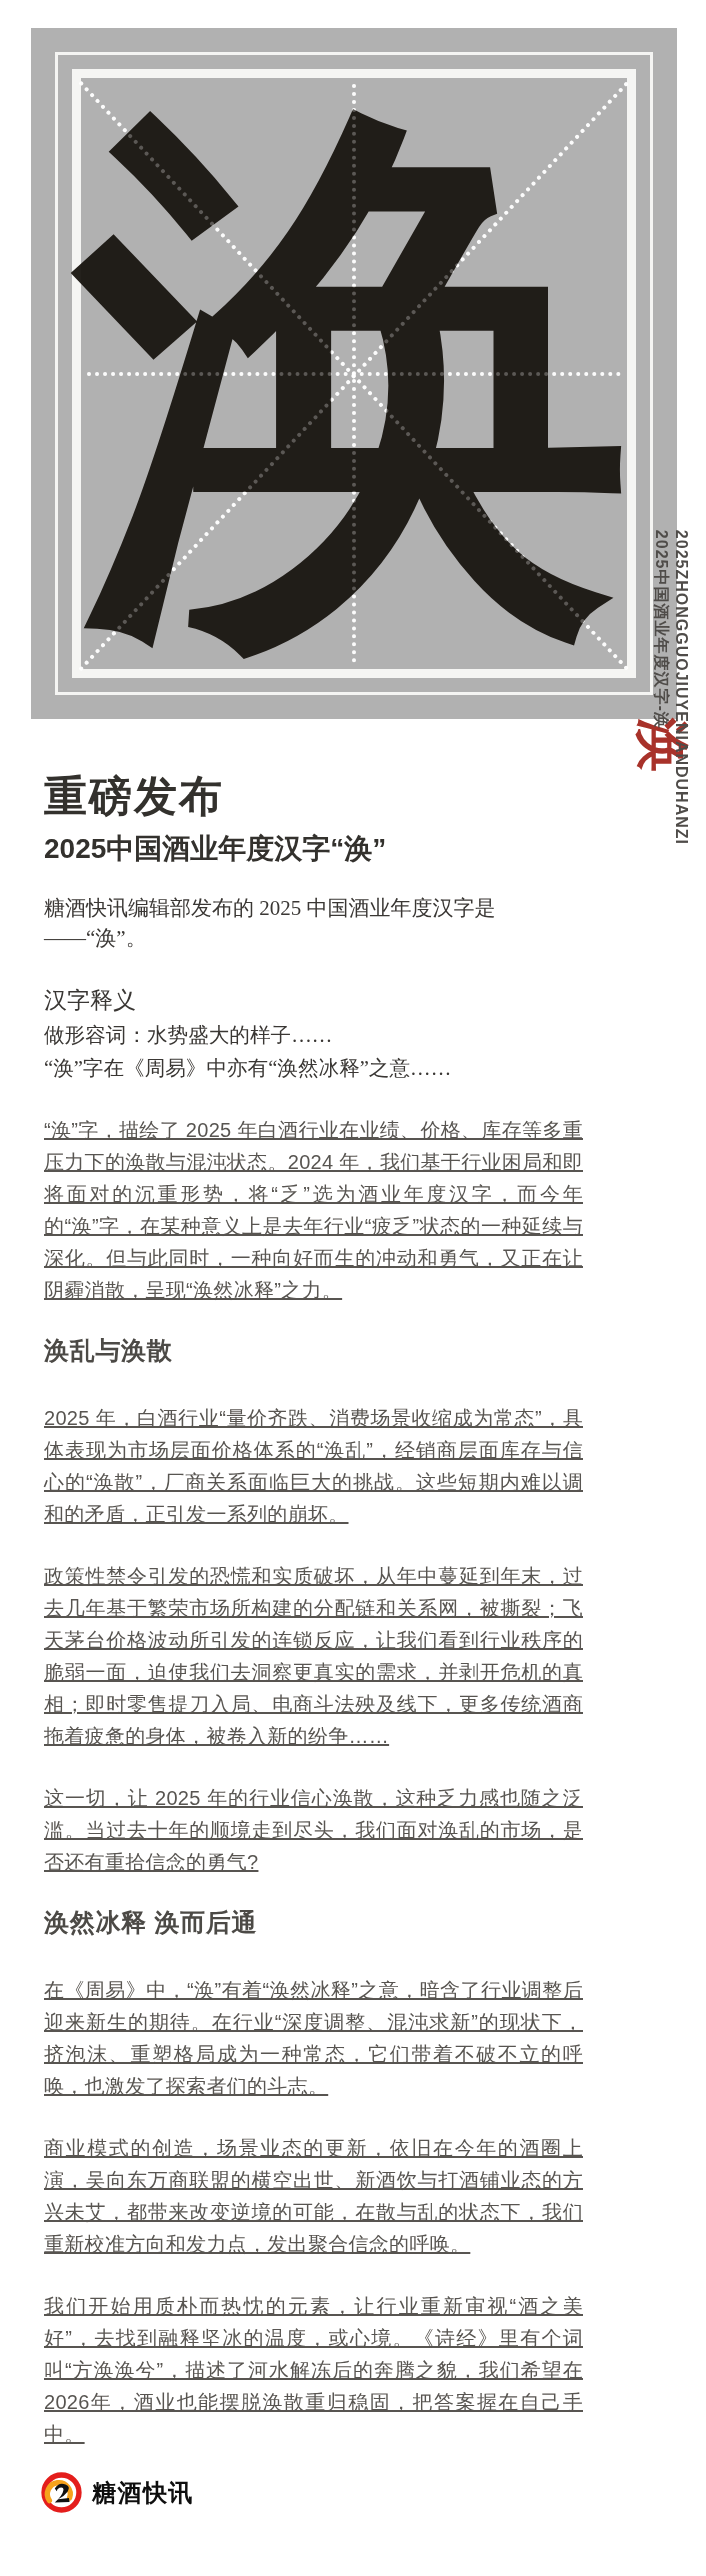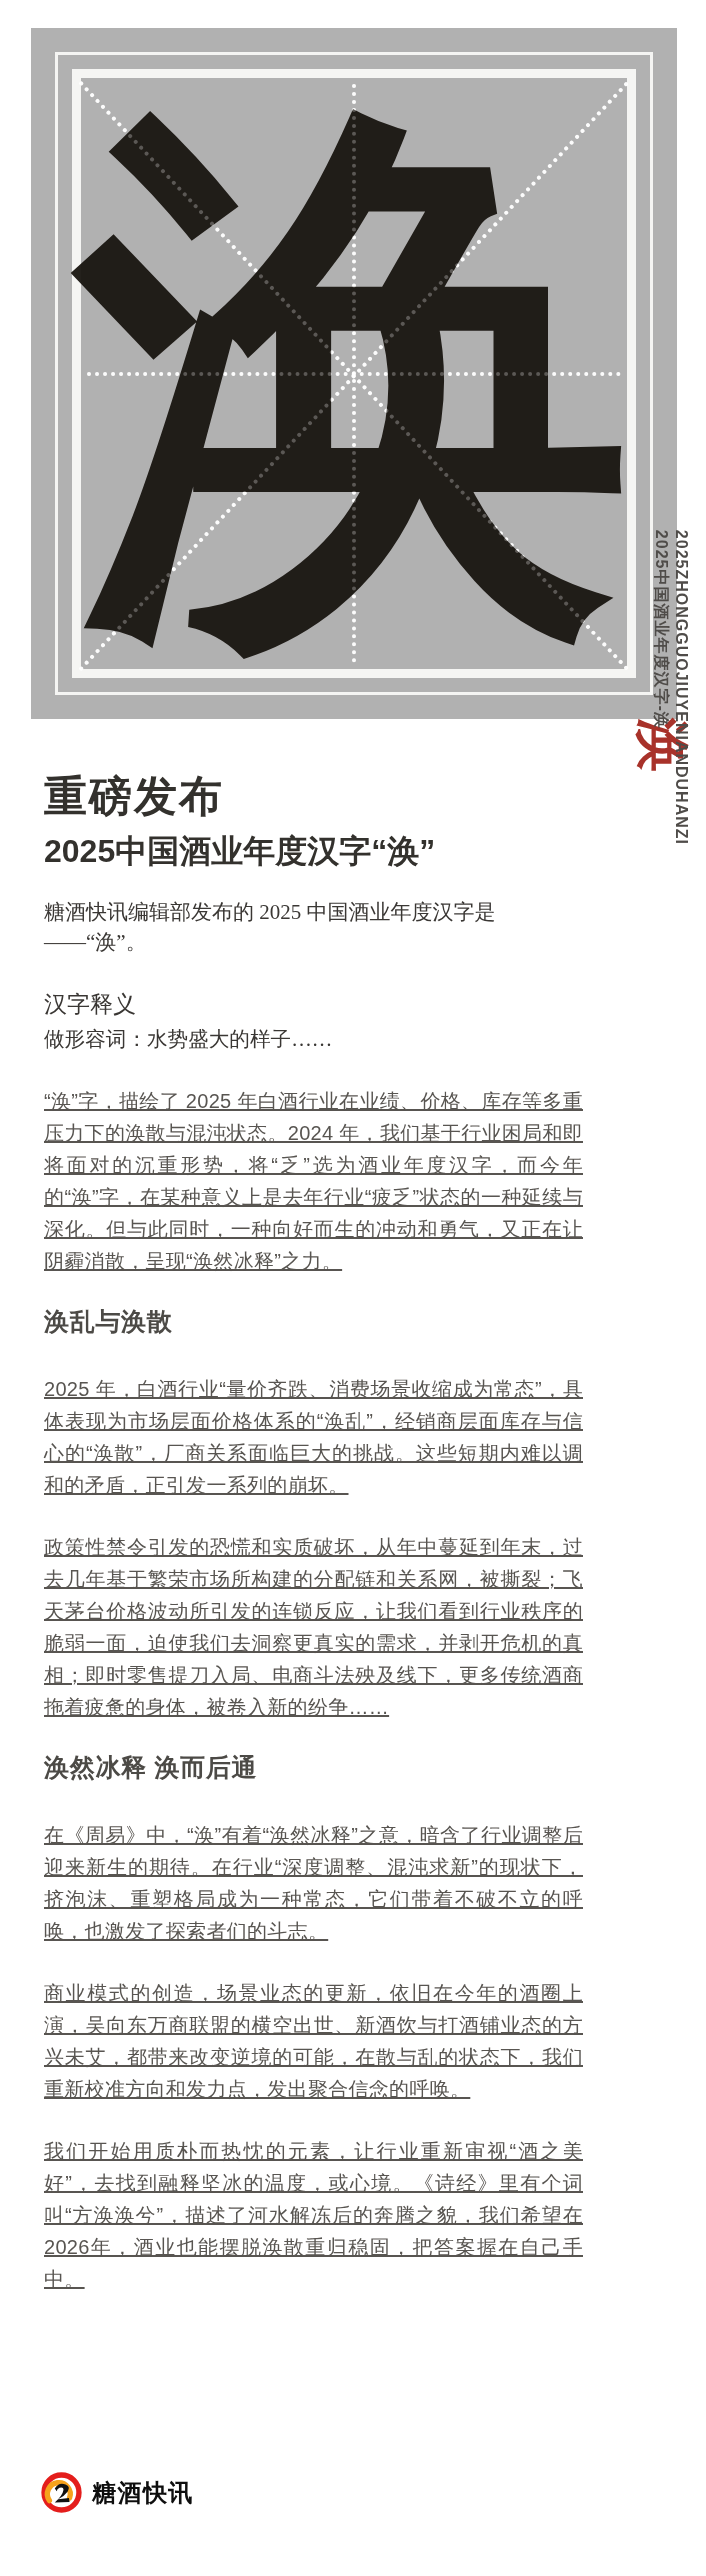--- a/index.html
+++ b/index.html
@@ -42,21 +42,21 @@
     color:#4f4c49;font-weight:700;
   }
   .vert-caption .ln{font-size:16px;line-height:20px;letter-spacing:1px;}
   
   .content{position:absolute;left:44px;top:775px;width:539px;}
   .title{
     margin:0 0 16.6px 0;font-size:43px;line-height:1;font-weight:800;
     color:#33312d;letter-spacing:2px;
   }
   .subtitle{
-    margin:0 0 30px 0;font-size:32px;line-height:1;font-weight:800;
+    margin:0 0 30px 0;font-size:28px;line-height:1;font-weight:800;
     color:#33312d;letter-spacing:0;
   }
   .lead{
     margin:0 0 31px 0;font-family:"Liberation Serif",serif;
     font-size:21px;line-height:30px;color:#3a3734;
   }
   .def-title{
     margin:0 0 2.7px 0;font-family:"Liberation Serif",serif;
     font-size:23px;line-height:33px;color:#3a3734;
   }
@@ -110,27 +110,29 @@
 </div>
 
 <div class="content">
   <h1 class="title">重磅发布</h1>
   <h2 class="subtitle">2025中国酒业年度汉字“涣”</h2>
 
   <p class="lead">糖酒快讯编辑部发布的 2025 中国酒业年度汉字是——“涣”。</p>
 
   <p class="def-title">汉字释义</p>
   <p class="def-line">做形容词：水势盛大的样子……</p>
+  <p class="def-line">“涣”字在《周易》中亦有“涣然冰释”之意……</p>
 
   <div class="article">
     <p>“涣”字，描绘了 2025 年白酒行业在业绩、价格、库存等多重压力下的涣散与混沌状态。2024 年，我们基于行业困局和即将面对的沉重形势，将“乏”选为酒业年度汉字，而今年的“涣”字，在某种意义上是去年行业“疲乏”状态的一种延续与深化。但与此同时，一种向好而生的冲动和勇气，又正在让阴霾消散，呈现“涣然冰释”之力。</p>
 
     <h3>涣乱与涣散</h3>
     <p>2025 年，白酒行业“量价齐跌、消费场景收缩成为常态”，具体表现为市场层面价格体系的“涣乱”，经销商层面库存与信心的“涣散”，厂商关系面临巨大的挑战。这些短期内难以调和的矛盾，正引发一系列的崩坏。</p>
     <p>政策性禁令引发的恐慌和实质破坏，从年中蔓延到年末，过去几年基于繁荣市场所构建的分配链和关系网，被撕裂；飞天茅台价格波动所引发的连锁反应，让我们看到行业秩序的脆弱一面，迫使我们去洞察更真实的需求，并剥开危机的真相；即时零售提刀入局、电商斗法殃及线下，更多传统酒商拖着疲惫的身体，被卷入新的纷争……</p>
+    <p>这一切，让 2025 年的行业信心涣散，这种乏力感也随之泛滥。当过去十年的顺境走到尽头，我们面对涣乱的市场，是否还有重拾信念的勇气?</p>
 
     <h3>涣然冰释 涣而后通</h3>
     <p>在《周易》中，“涣”有着“涣然冰释”之意，暗含了行业调整后迎来新生的期待。在行业“深度调整、混沌求新”的现状下，挤泡沫、重塑格局成为一种常态，它们带着不破不立的呼唤，也激发了探索者们的斗志。</p>
     <p>商业模式的创造，场景业态的更新，依旧在今年的酒圈上演，吴向东万商联盟的横空出世、新酒饮与打酒铺业态的方兴未艾，都带来改变逆境的可能，在散与乱的状态下，我们重新校准方向和发力点，发出聚合信念的呼唤。</p>
     <p>我们开始用质朴而热忱的元素，让行业重新审视“酒之美好”，去找到融释坚冰的温度，或心境。《诗经》里有个词叫“方涣涣兮”，描述了河水解冻后的奔腾之貌，我们希望在2026年，酒业也能摆脱涣散重归稳固，把答案握在自己手中。</p>
   </div>
 </div>
 
 <div class="footer">
   <svg class="logo-icon" viewBox="0 0 64 64">

